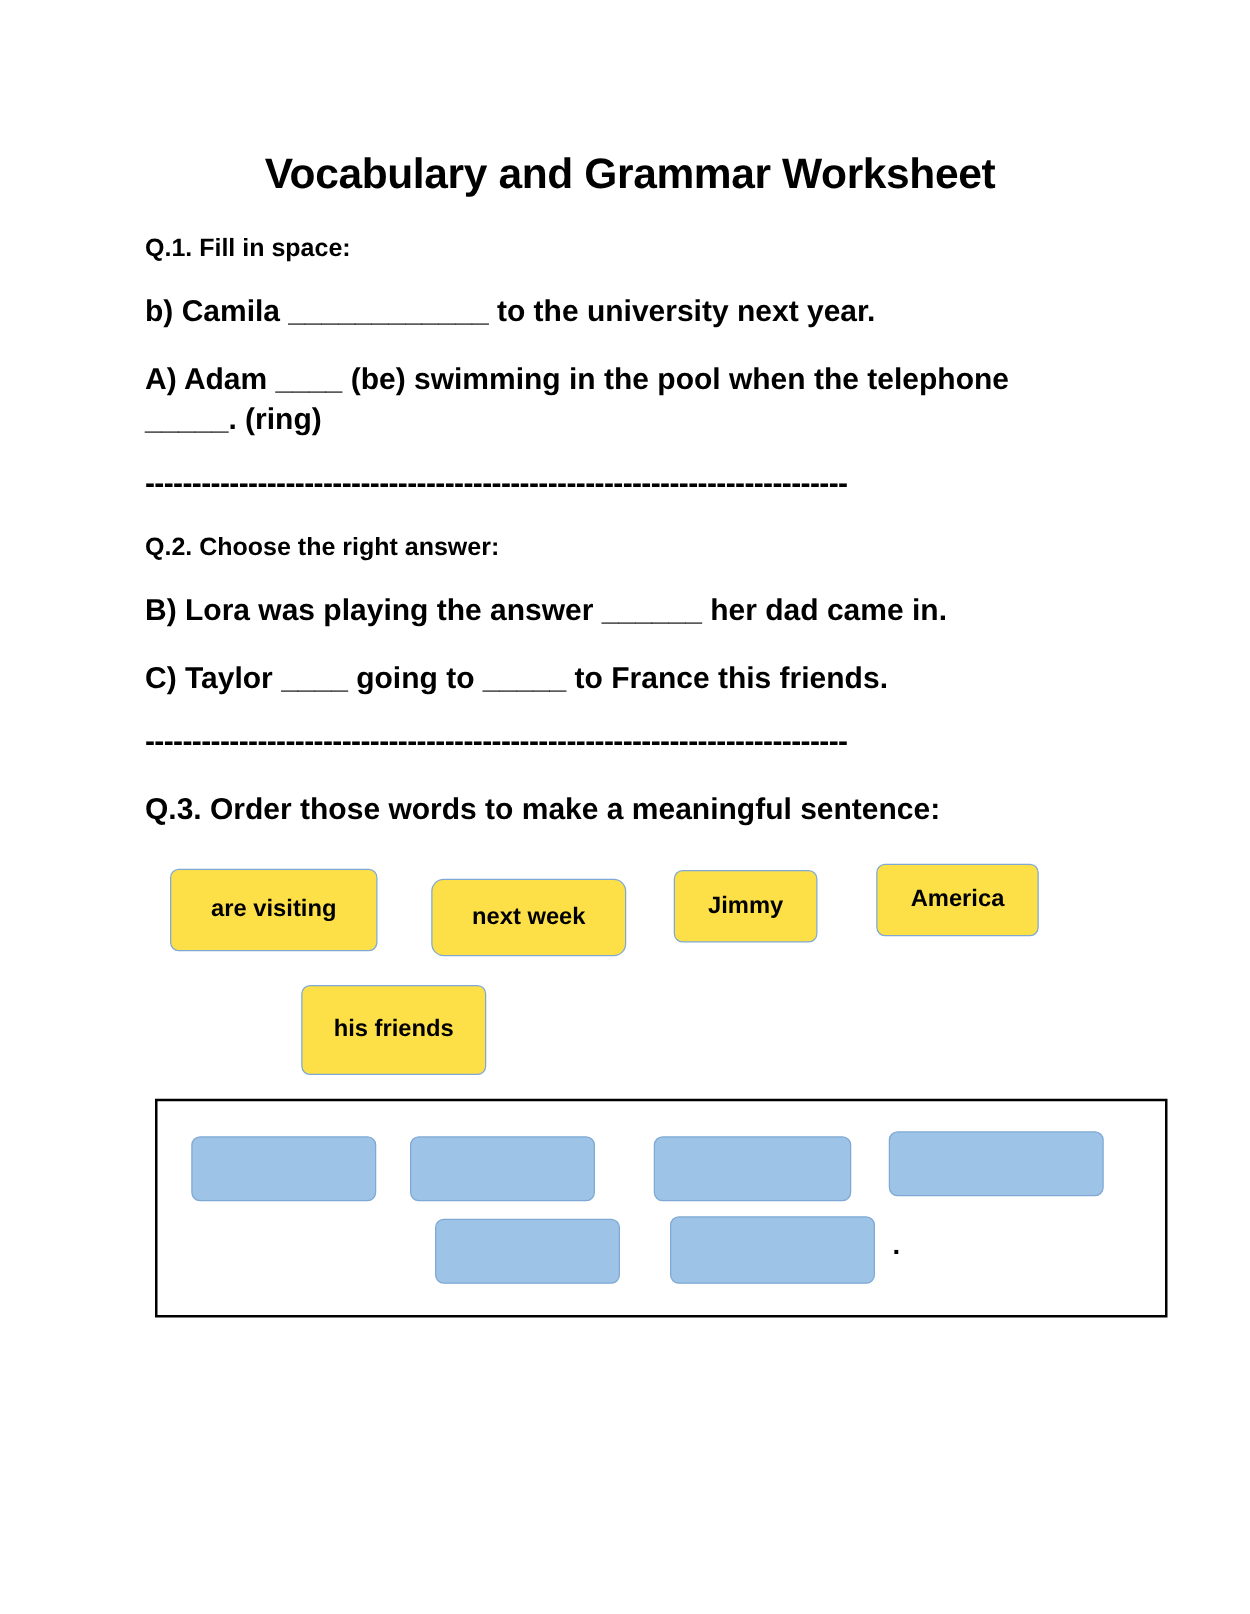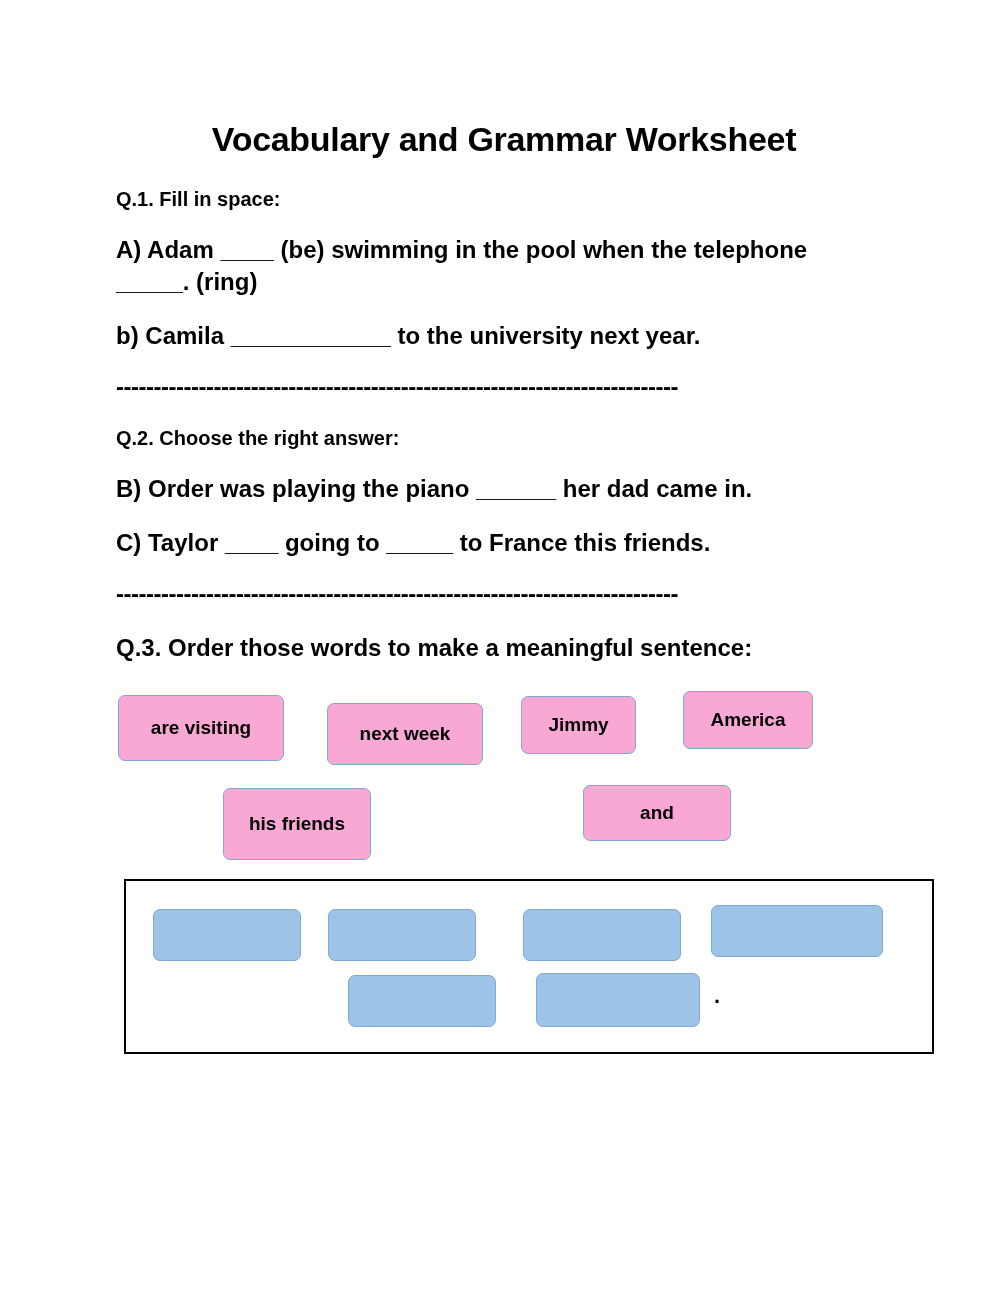--- a/index.html
+++ b/index.html
@@ -66,30 +66,31 @@
     line-height: 1.25;
   }
   
   .tiles-area {
     position: relative;
     height: 180px;
     margin-top: 6px;
   }
   .tile {
     position: absolute;
-    background: #f9a8d4;
+    background: #fde047;
     border: 1px solid #7fa9d4;
     border-radius: 7px;
     display: flex;
     align-items: center;
     justify-content: center;
     font-size: 19px;
     font-weight: bold;
     color: #000;
     box-sizing: border-box;
+    margin-left: 18px;
   }
   
   .answer-box {
     position: relative;
     margin-top: 10px;
     margin-left: 8px;
     width: 810px;
     height: 175px;
     border: 2px solid #000;
     box-sizing: border-box;
@@ -111,40 +112,39 @@
 </head>
 <body>
 
 <div class="sheet">
 
   <h1 class="title">Vocabulary and Grammar Worksheet</h1>
 
   <div class="body-block">
 
     <div class="q-heading">Q.1. Fill in space:</div>
+    <div class="q-line">b) Camila ____________ to the university next year.</div>
     <div class="q-line">A) Adam ____ (be) swimming in the pool when the telephone _____. (ring)</div>
-    <div class="q-line">b) Camila ____________ to the university next year.</div>
 
     <div class="divider">---------------------------------------------------------------------------</div>
 
     <div class="q-heading">Q.2. Choose the right answer:</div>
-    <div class="q-line">B) Order was playing the piano ______ her dad came in.</div>
+    <div class="q-line">B) Lora was playing the answer ______ her dad came in.</div>
     <div class="q-line">C) Taylor ____ going to _____ to France this friends.</div>
 
     <div class="divider">---------------------------------------------------------------------------</div>
 
     <div class="q3-heading">Q.3. Order those words to make a meaningful sentence:</div>
 
     <div class="tiles-area">
       <div class="tile" style="left:2px; top:6px; width:166px; height:66px;">are visiting</div>
-      <div class="tile" style="left:211px; top:14px; width:156px; height:62px;">next week</div>
+      <div class="tile" style="left:211px; top:14px; width:156px; height:62px;border-radius:10px;">next week</div>
       <div class="tile" style="left:405px; top:7px; width:115px; height:58px;">Jimmy</div>
       <div class="tile" style="left:567px; top:2px; width:130px; height:58px;">America</div>
       <div class="tile" style="left:107px; top:99px; width:148px; height:72px;">his friends</div>
-      <div class="tile" style="left:467px; top:96px; width:148px; height:56px;">and</div>
     </div>
 
     <div class="answer-box">
       <div class="blank-tile" style="left:27px; top:28px; width:148px; height:52px;"></div>
       <div class="blank-tile" style="left:202px; top:28px; width:148px; height:52px;"></div>
       <div class="blank-tile" style="left:397px; top:28px; width:158px; height:52px;"></div>
       <div class="blank-tile" style="left:585px; top:24px; width:172px; height:52px;"></div>
       <div class="blank-tile" style="left:222px; top:94px; width:148px; height:52px;"></div>
       <div class="blank-tile" style="left:410px; top:92px; width:164px; height:54px;"></div>
       <div class="period" style="left:588px; top:104px;">.</div>

